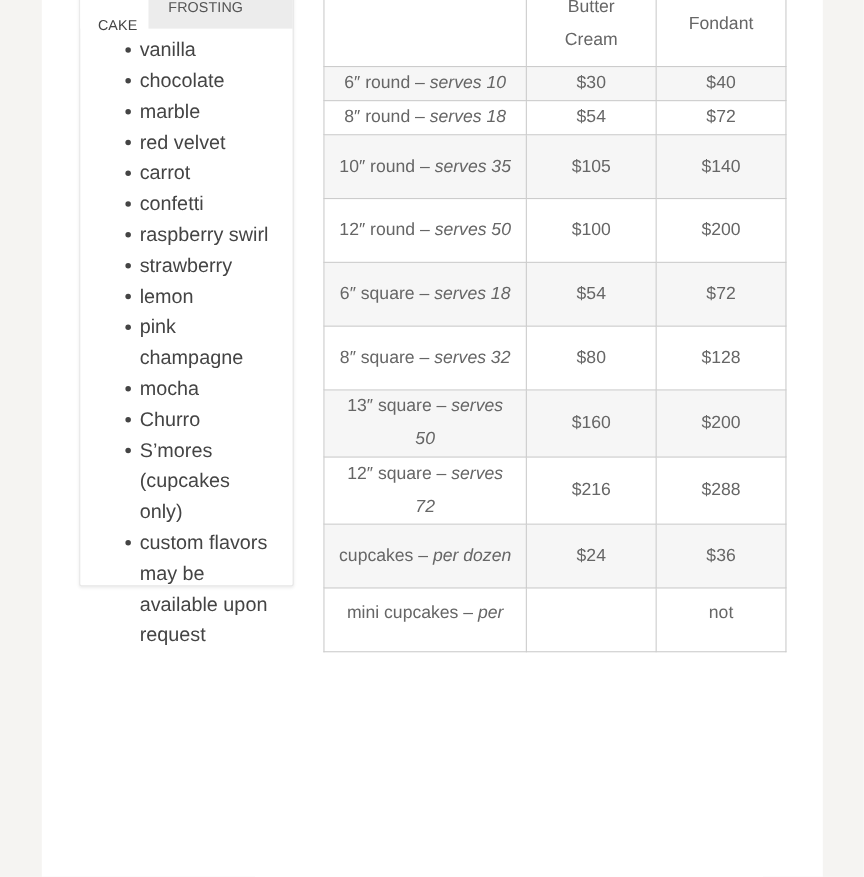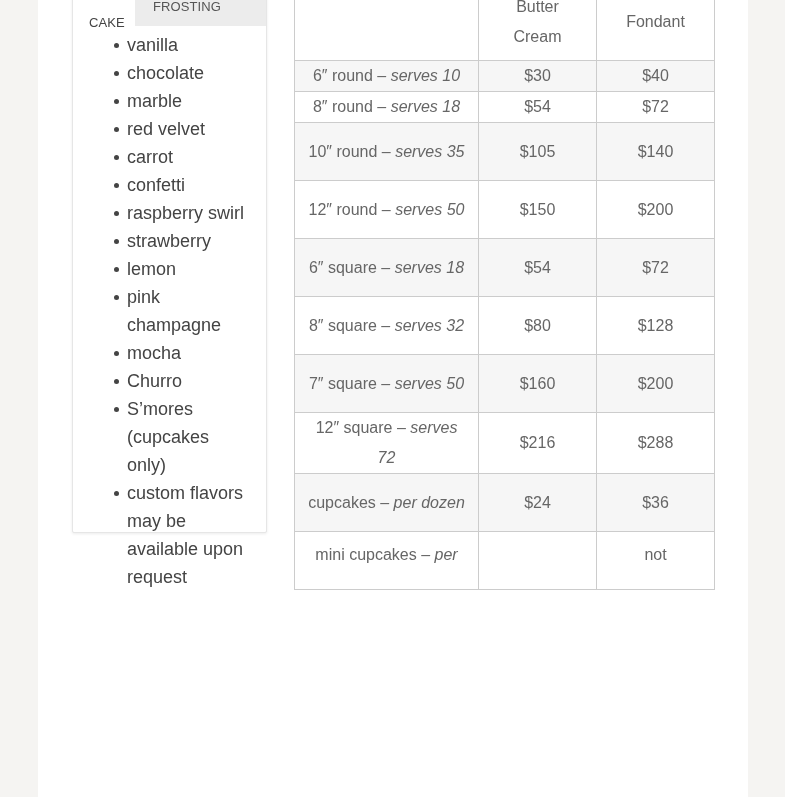--- a/index.html
+++ b/index.html
@@ -124,35 +124,35 @@
         <td>$54</td>
         <td>$72</td>
       </tr>
       <tr>
         <td><span>10″ round – </span><em>serves 35</em></td>
         <td>$105</td>
         <td>$140</td>
       </tr>
       <tr>
         <td><span>12″ round – </span><em>serves 50</em></td>
-        <td>$150</td>
+        <td>$100</td>
         <td>$200</td>
       </tr>
       <tr>
         <td><span>6″ square – </span><em>serves 18</em></td>
         <td>$54</td>
         <td>$72</td>
       </tr>
       <tr>
         <td><span>8″ square – </span><em>serves 32</em></td>
         <td>$80</td>
         <td>$128</td>
       </tr>
       <tr>
-        <td><span>7″ square – </span><em>serves 50</em></td>
+        <td><span>13″ square – </span><em>serves 50</em></td>
         <td>$160</td>
         <td>$200</td>
       </tr>
       <tr>
         <td><span>12″ square – </span><em>serves 72</em></td>
         <td>$216</td>
         <td>$288</td>
       </tr>
       <tr>
         <td><span>cupcakes – </span><em>per dozen</em></td>

